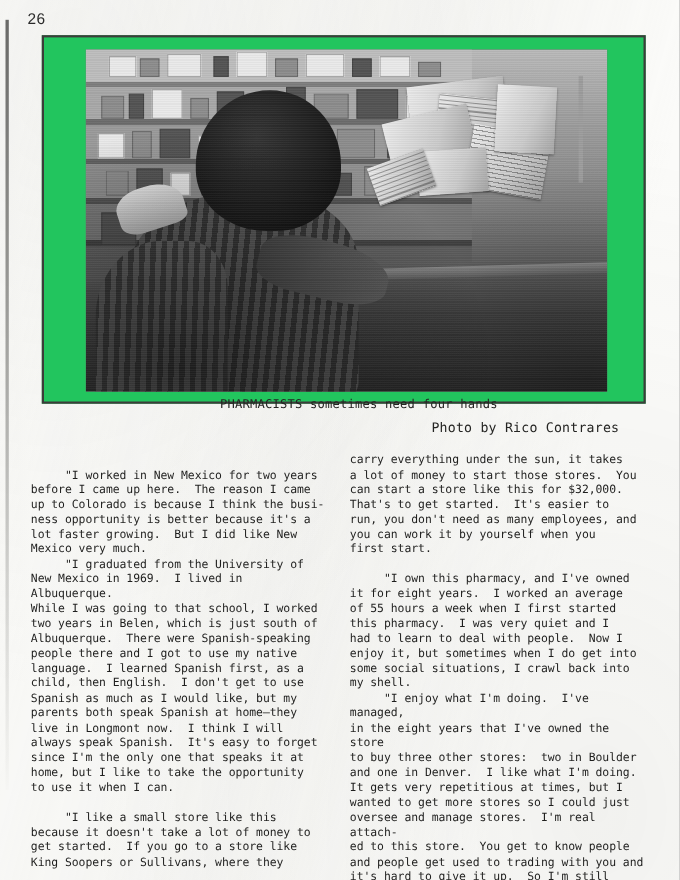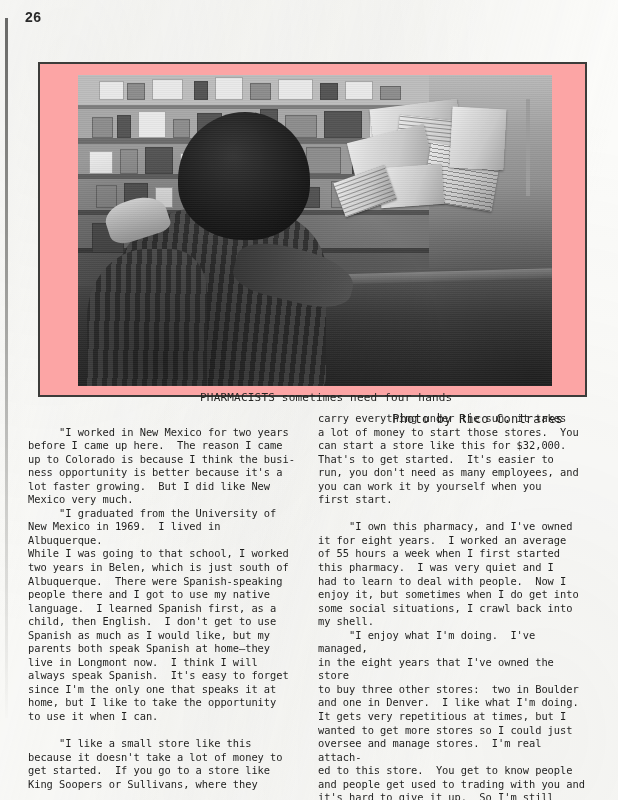--- a/index.html
+++ b/index.html
@@ -50,34 +50,32 @@
   }
 
   .page-number {
     position: absolute;
     left: 25px;
     top: 9px;
     font-family: "Liberation Sans", sans-serif;
     font-size: 14px;
     color: #2a2a2a;
     letter-spacing: .4px;
-    font-weight: bold;
   }
 
   
   .photo-frame {
     position: absolute;
     left: 38px;
     top: 32px;
     width: 549px;
     height: 335px;
     border: 2px solid #3c3c3a;
-    background: #fca5a5;
+    background: #22c55e;
     box-sizing: border-box;
-    margin-top: 30px;
   }
 
   .photo {
     position: absolute;
     left: 38px;
     top: 11px;
     width: 474px;
     height: 311px;
     overflow: hidden;
     background: #6f6f6d;

